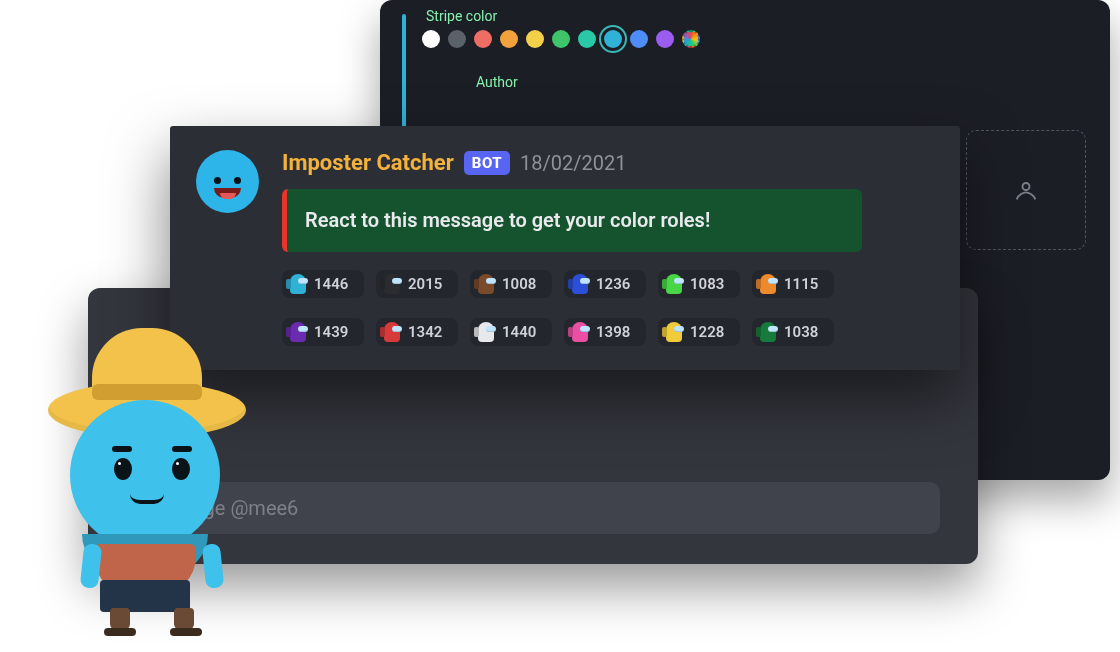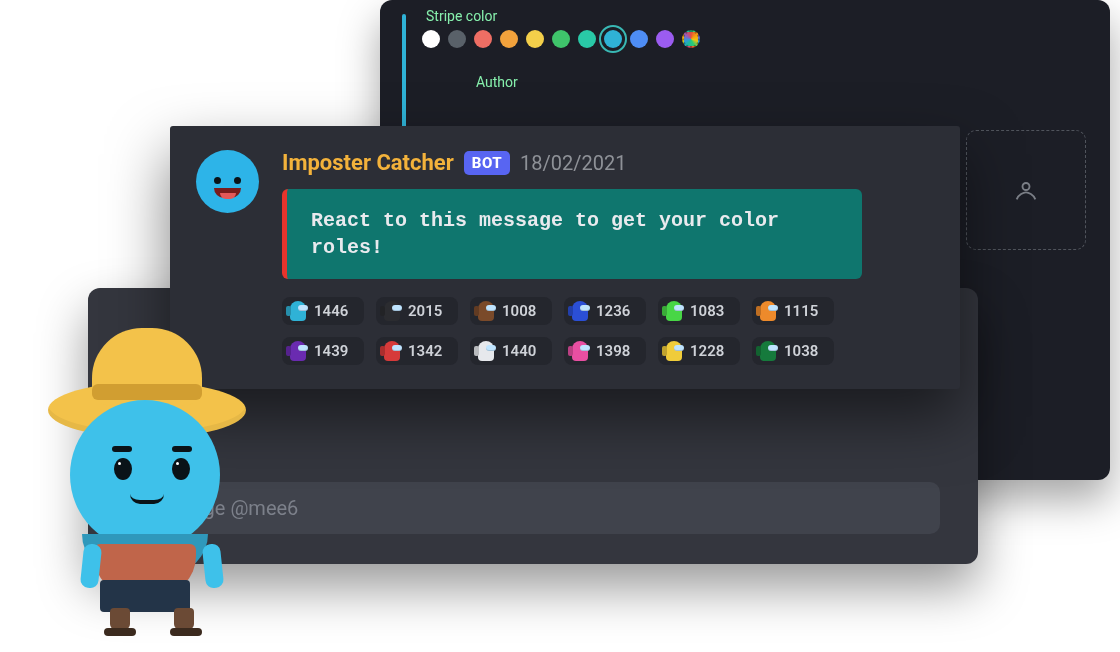--- a/index.html
+++ b/index.html
@@ -101,32 +101,31 @@
   .card-header { display: flex; align-items: center; gap: 10px; flex-wrap: wrap; }
   .author-name { color: #f3b23b; font-weight: 700; font-size: 22px; }
   .bot-tag {
     background: #5865f2; color: #fff;
     font-weight: 800; font-size: 15px; letter-spacing: 0.5px;
     padding: 3px 8px; border-radius: 5px;
   }
   .timestamp { color: #8e9197; font-size: 20px; }
   .embed {
     margin-top: 14px;
-    background: #0f766e;
+    background: #14532d;
     border-left: 5px solid #e7342c;
     border-radius: 6px;
-    padding: 18px 24px;
+    padding: 18px 18px;
     max-width: 580px;
-    font-family: Liberation Mono, monospace;
   }
   .embed-text { color: #e9eaee; font-size: 20px; font-weight: 600; line-height: 1.35; }
 
   .reactions {
     margin-top: 18px;
-    display: flex; flex-wrap: wrap; gap: 12px 12px;
+    display: flex; flex-wrap: wrap; gap: 20px 12px;
     max-width: 600px;
   }
   .reaction {
     display: flex; align-items: center; gap: 8px;
     background: #24262d;
     border-radius: 8px;
     padding: 4px 12px 4px 8px;
     color: #cfd2d8; font-size: 15px; font-weight: 600;
     min-width: 82px;
   }

